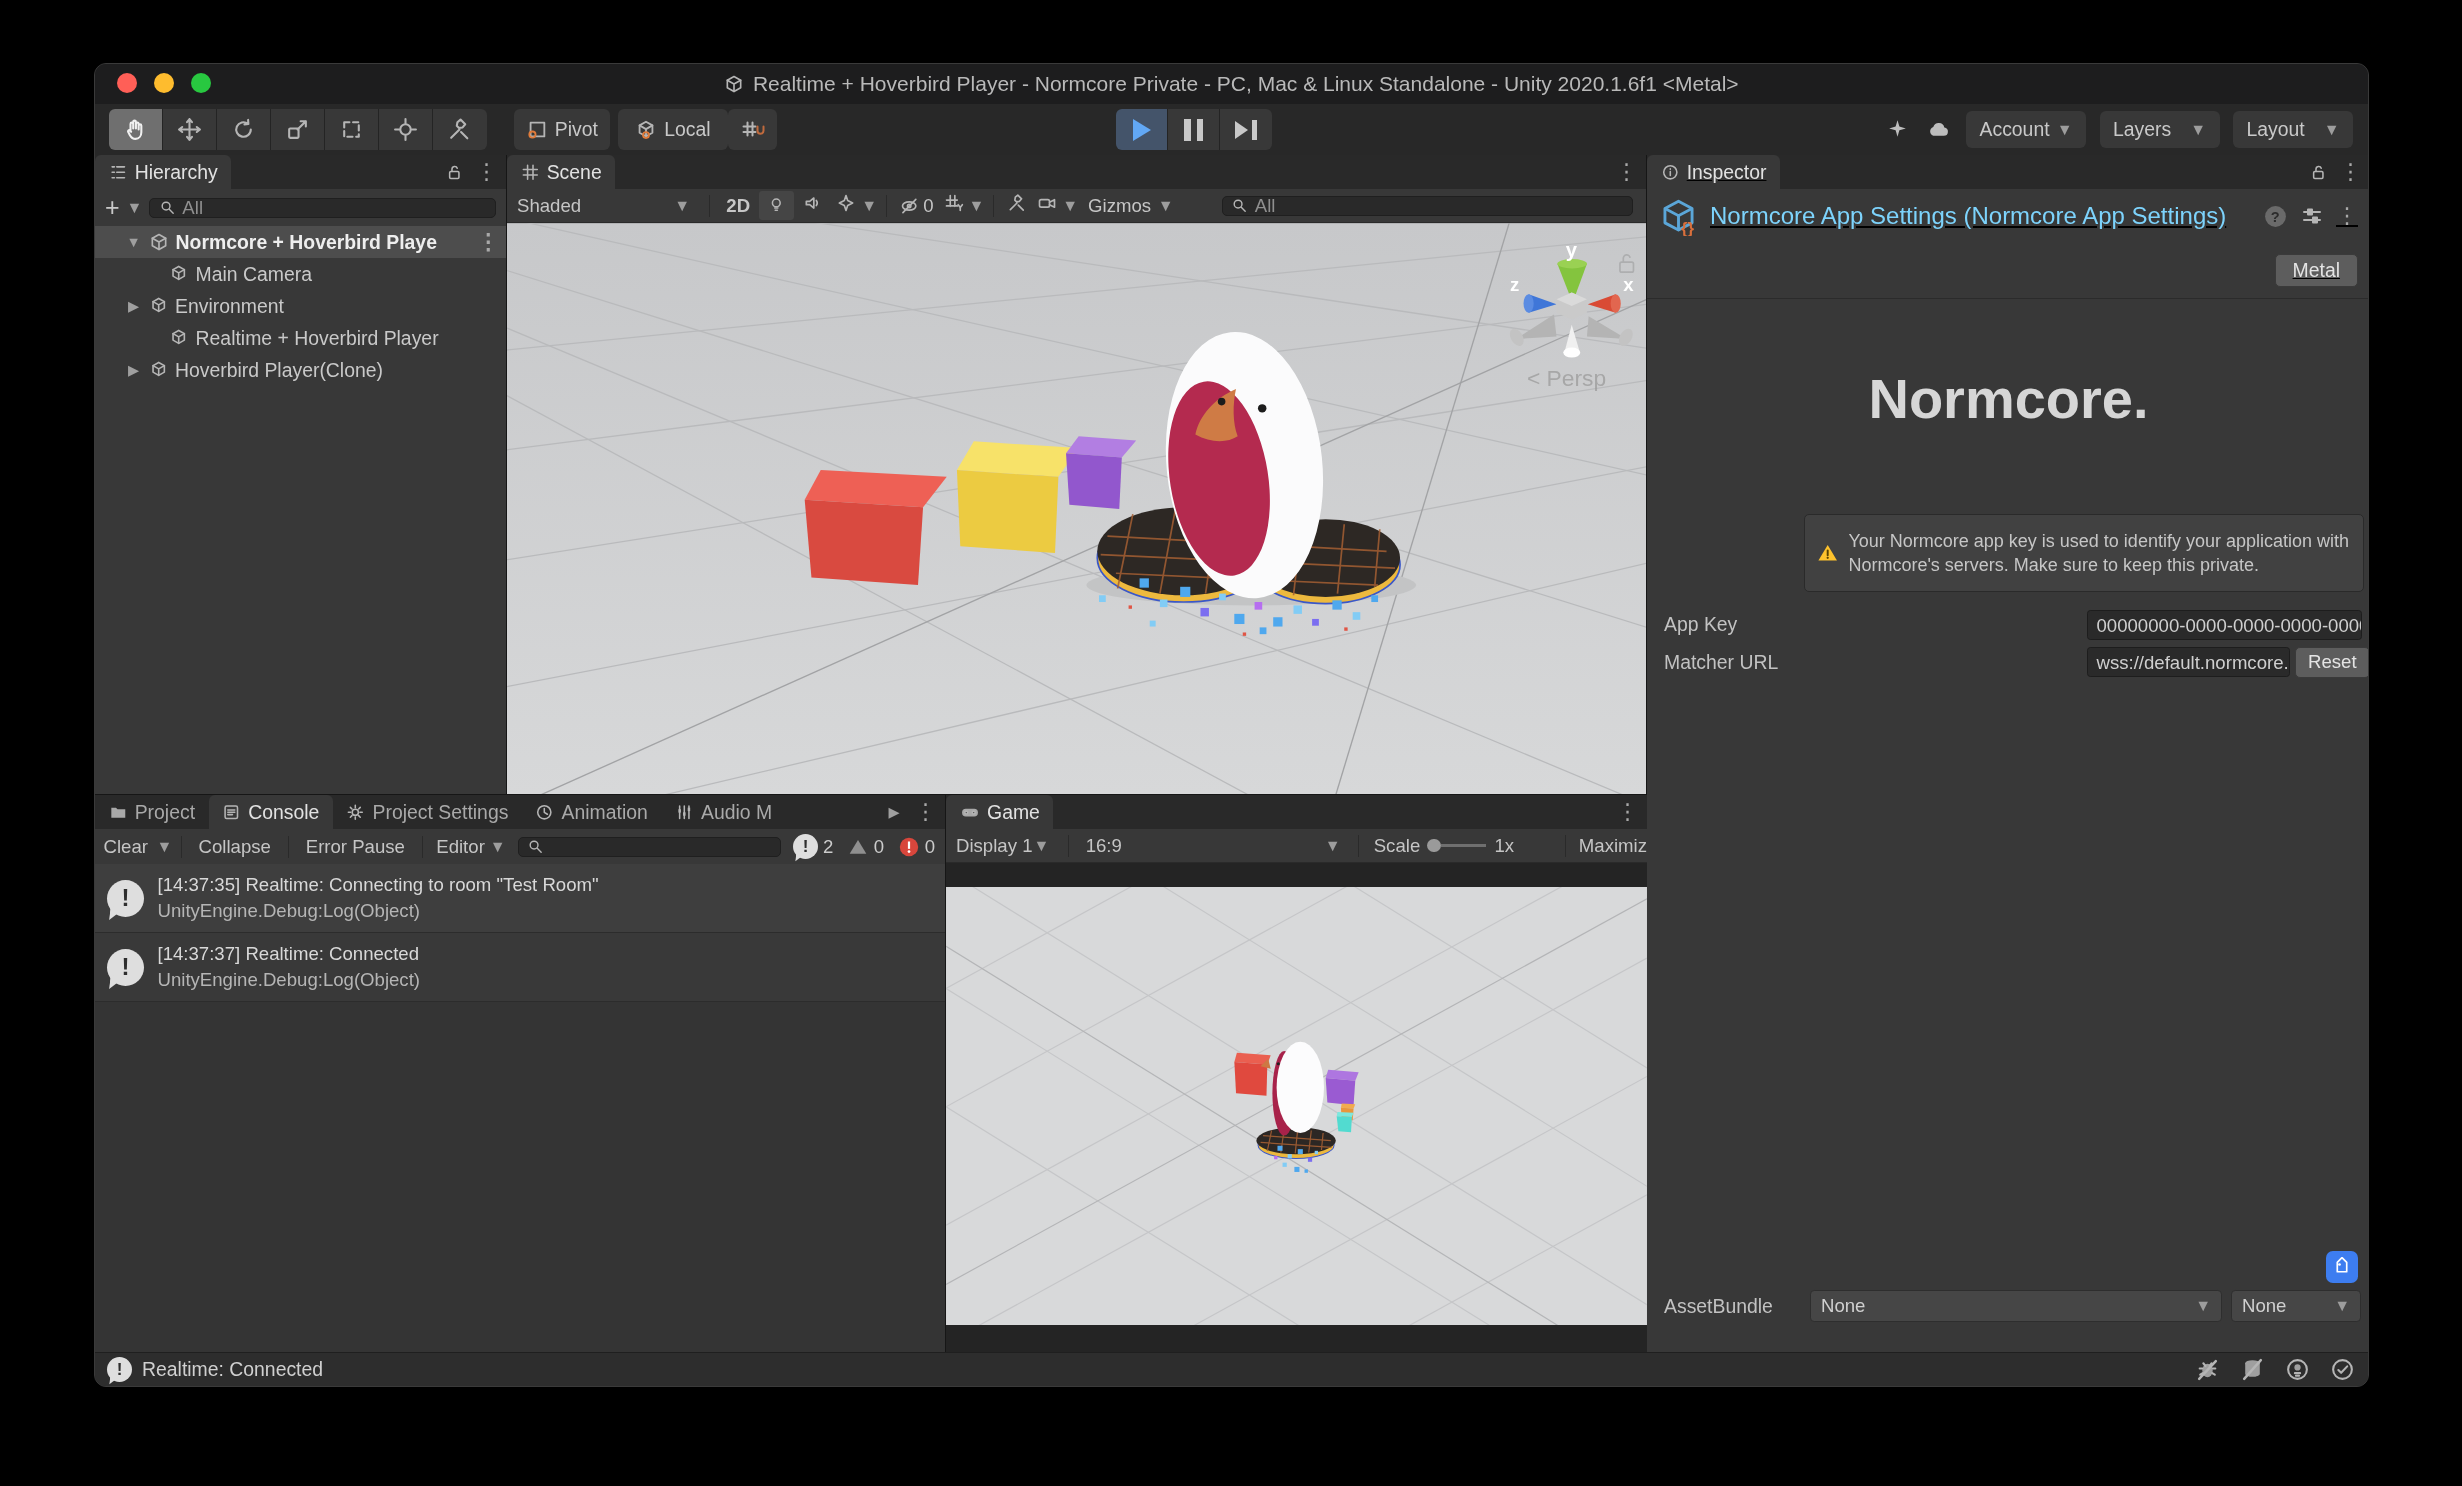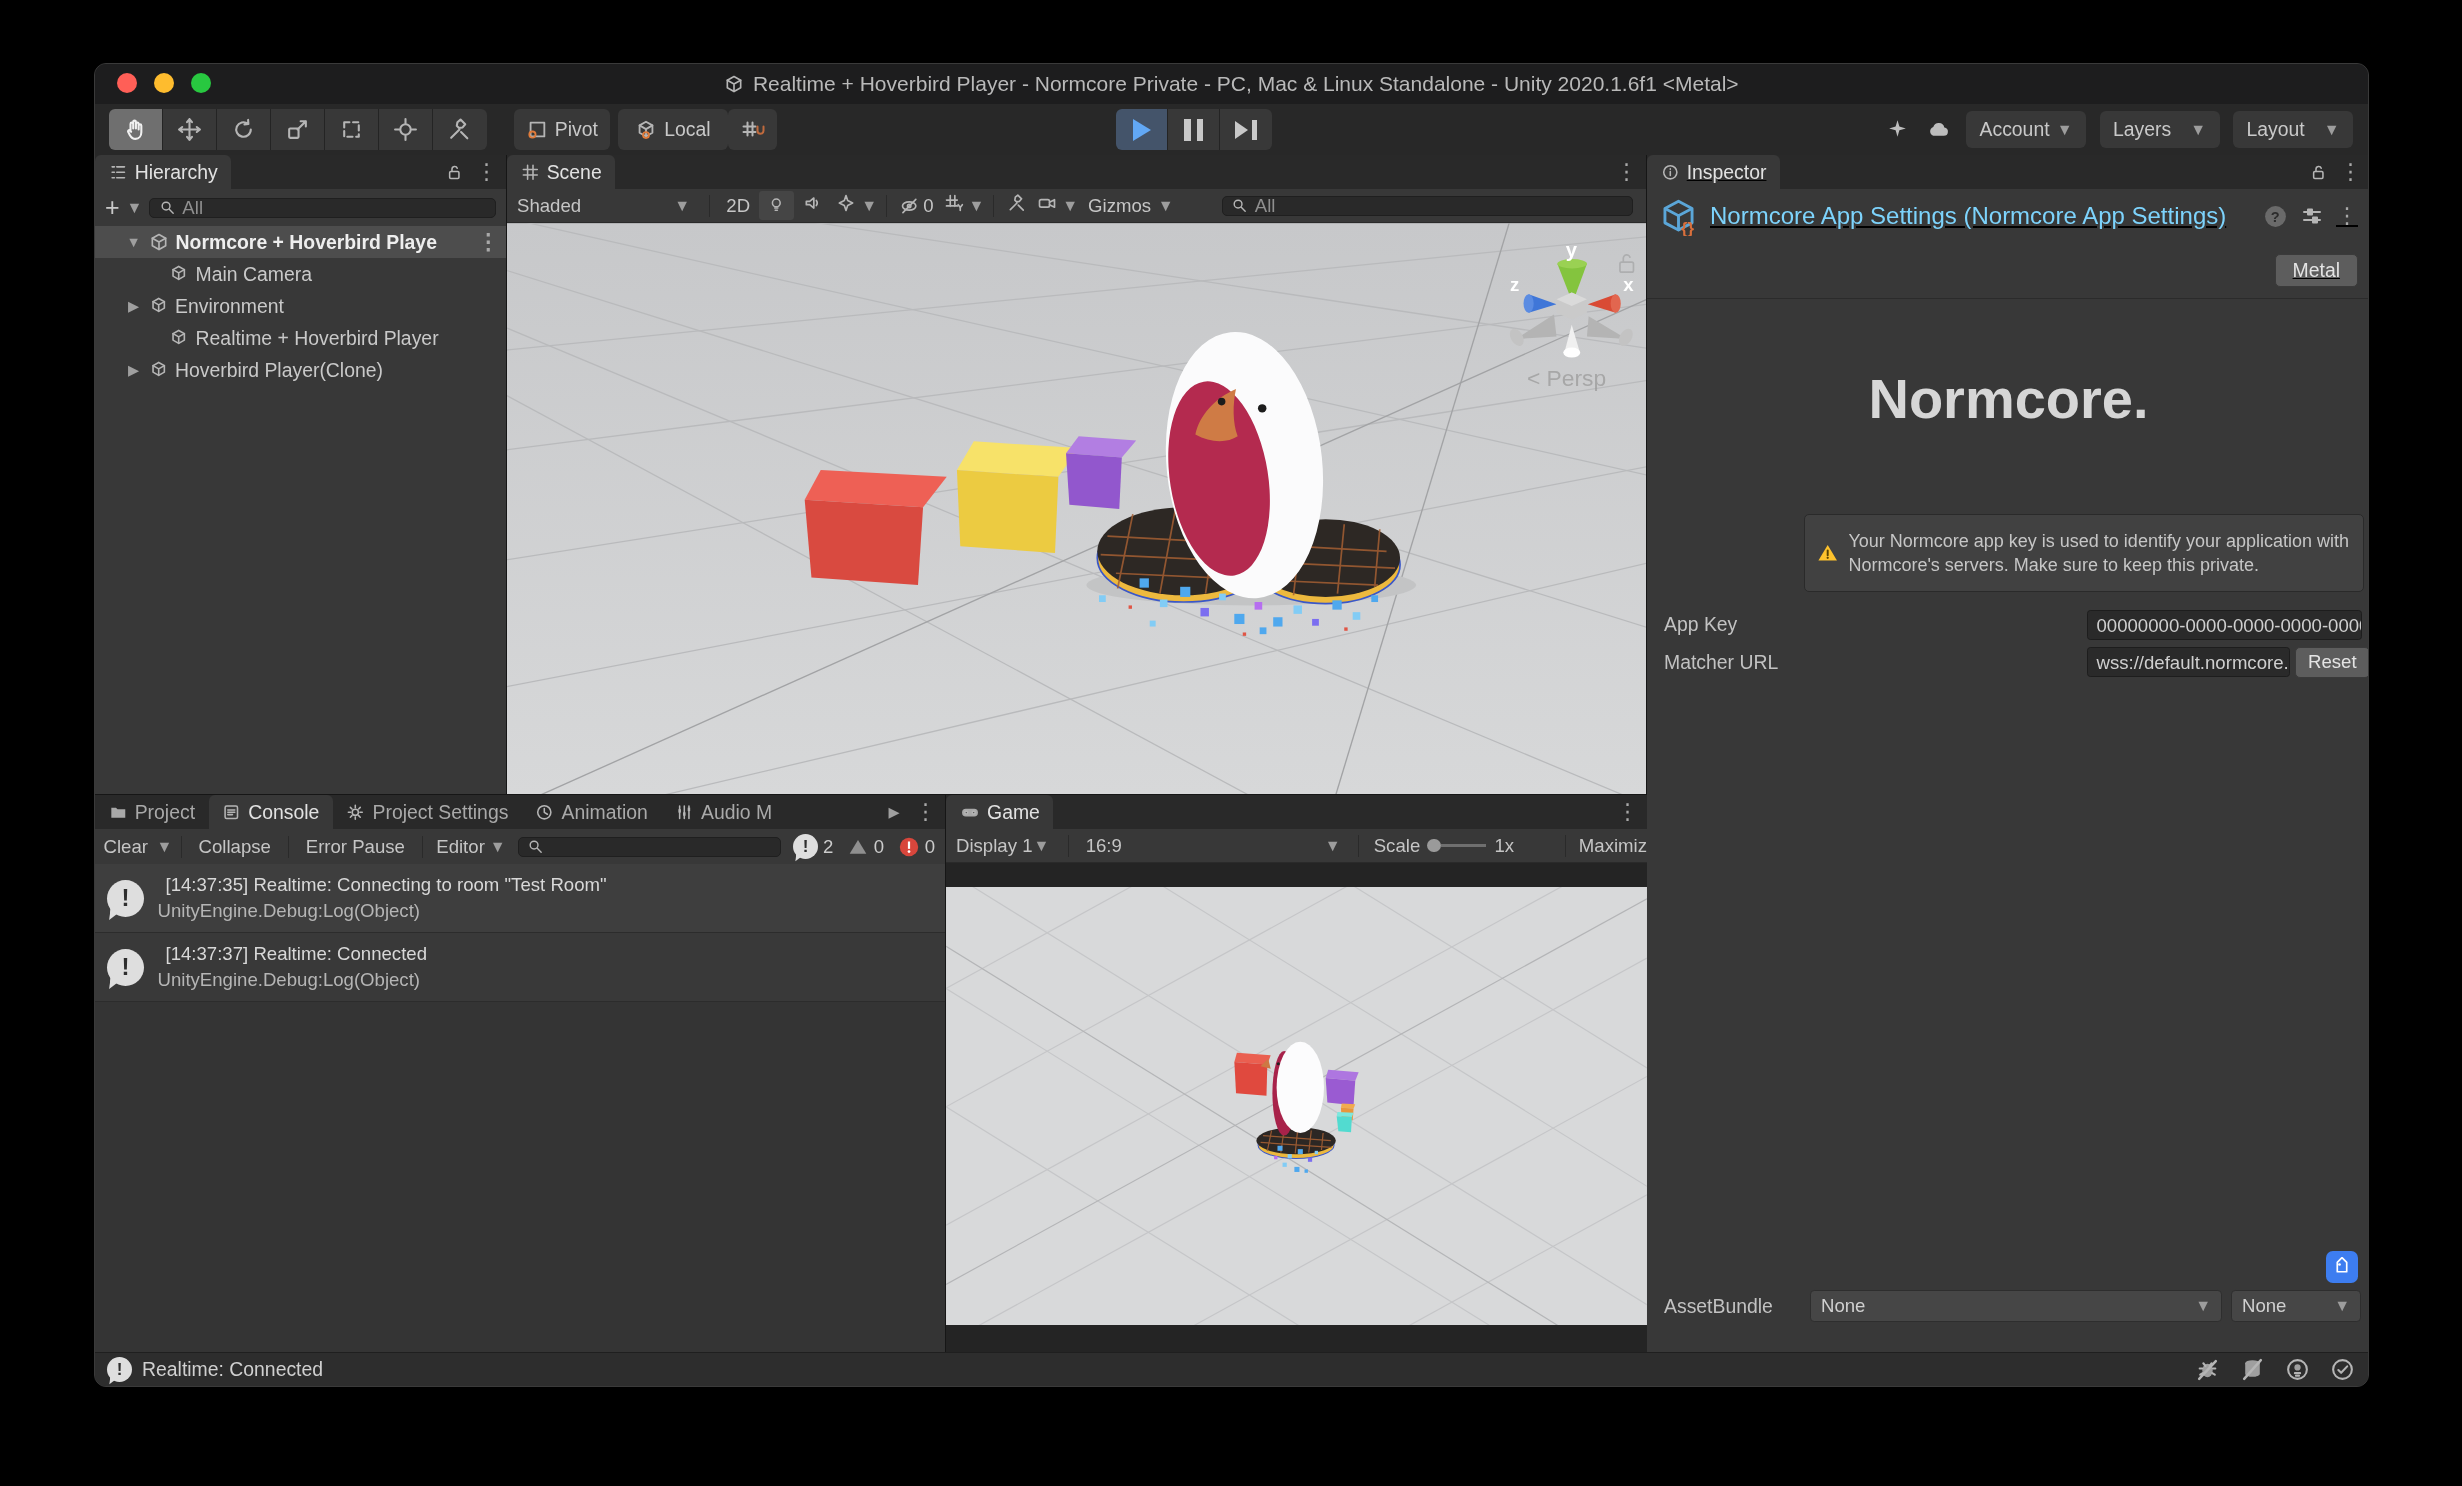--- a/index.html
+++ b/index.html
@@ -70,21 +70,21 @@
   
   .viewport{position:absolute;left:0;top:68px;right:0;bottom:0;overflow:hidden;}
   .game-content{position:absolute;left:0;top:68px;right:0;bottom:0;background:#242424;}
   .game-screen{position:absolute;left:0;top:24px;width:701px;height:438px;}
 
   
   .badge{display:flex;align-items:center;gap:5px;margin-left:13.5px;color:#cccccc;}
   .loglist{position:absolute;left:0;top:69px;right:0;bottom:0;background:#343434;}
   .logrow{height:69px;display:flex;align-items:center;gap:13.5px;padding:0 12px;border-bottom:0.8px solid #2c2c2c;}
   .logrow .lines{display:flex;flex-direction:column;gap:3.4px;}
-  .logrow .l1{font-size:18.6px;color:#d8d8d8;margin-left:8px;}
+  .logrow .l1{font-size:18.6px;color:#d8d8d8;}
   .logrow .l2{font-size:18.6px;color:#b5b5b5;}
   .bubble{width:37px;height:37px;background:#dedede;border-radius:50%;position:relative;flex:none;
     display:flex;align-items:center;justify-content:center;color:#2e2e2e;font-weight:bold;font-size:24px;}
   .bubble:after{content:"";position:absolute;left:3.4px;bottom:-4.2px;width:0;height:0;
     border:7.6px solid transparent;border-top-color:#dedede;border-left-color:#dedede;transform:rotate(8deg);}
   .bubble.small{width:25px;height:25px;font-size:17px;}
   .bubble.small:after{border-width:5px;bottom:-2.5px;}
 
   
   .insp-head{height:54px;display:flex;align-items:center;gap:12px;padding:0 12px;border-bottom:0;}
@@ -318,21 +318,21 @@
         <div class="tabbar-right">
             <span class="kebab">⋮</span>
           </div>
       </div>
       <div class="ptool">
         <div style="display:flex;align-items:center;justify-content:space-between;width:193px;padding:0 10px">
           <span>Shaded</span>
             <span class="caret">▼</span>
         </div>
         <div class="sep"></div>
-        <span style="padding:0 8.5px;font-weight:normal">2D</span>
+        <span style="padding:0 8.5px;font-weight:bold">2D</span>
         <span style="padding:0 8.5px;background:#454545;height:29px;display:flex;align-items:center;border-radius:3.4px">
           <svg class="ico" width="18.6" height="18.6" viewBox="0 0 24 24">
               <circle cx="12" cy="9" r="5"></circle>
               <path d="M10 15.5h4M10.6 18.5h2.8"></path>
             </svg>
         </span>
         <span style="padding:0 8.5px">
           <svg class="ico" width="20" height="20" viewBox="0 0 24 24">
               <path d="M4 10v4h4l5 4V6l-5 4H4Z"></path>
               <path d="M16 9a5 5 0 0 1 0 6"></path>

